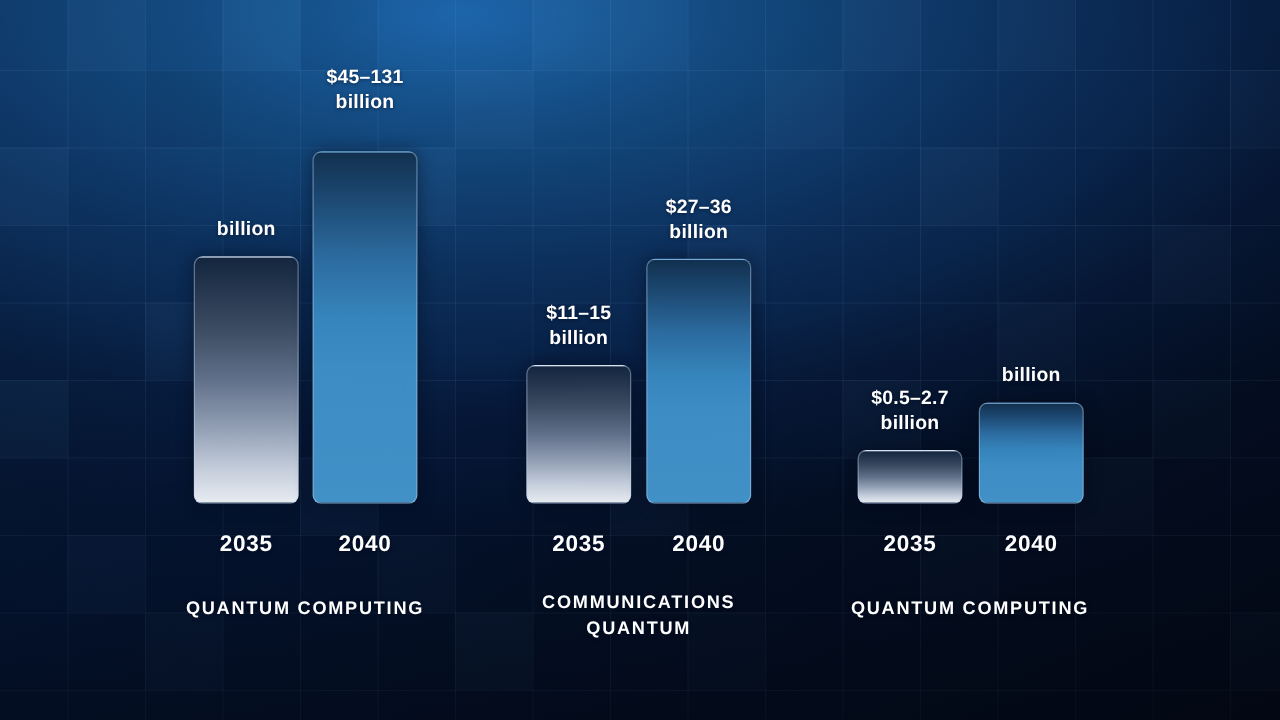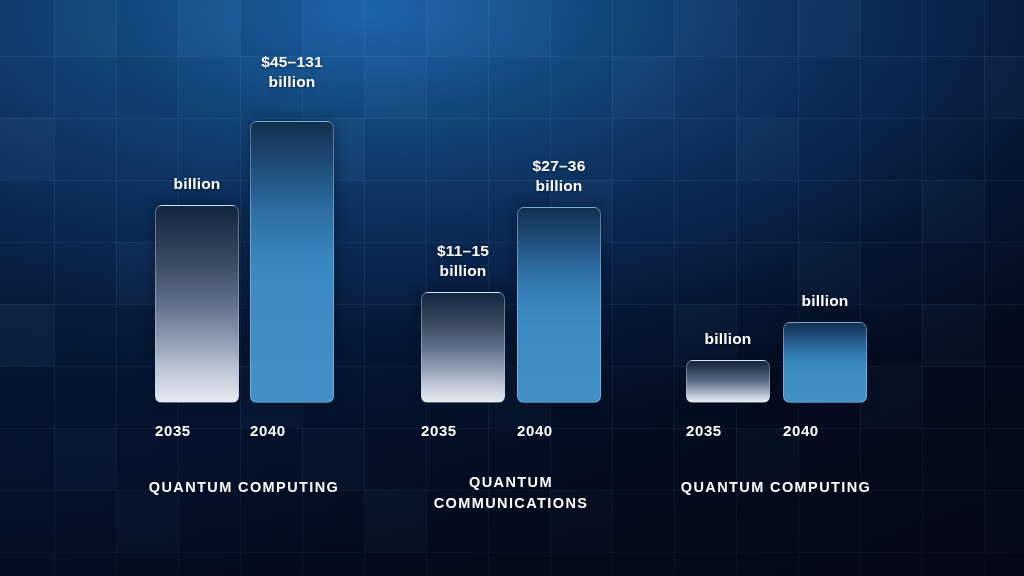--- a/index.html
+++ b/index.html
@@ -74,24 +74,25 @@
     color:#ffffff;
     font-size:15.5px;
     font-weight:700;
     line-height:1.28;
     letter-spacing:0.2px;
     text-shadow:0 1px 3px rgba(0,10,30,0.55);
   }
 
   .year {
     position:absolute;
-    bottom:137px;
+    bottom:130px;
     width:84px;
+    text-align:center;
     color:#ffffff;
-    font-size:15px;
+    font-size:18px;
     font-weight:700;
     letter-spacing:0.6px;
     text-shadow:0 1px 3px rgba(0,10,30,0.5);
   }
 
   .cat {
     position:absolute;
     bottom:78px;
     width:300px;
     text-align:center;
@@ -180,28 +181,29 @@
       <div class="year" style="left:421px;">2035</div>
 
       <div class="bar y2040" style="left:517px; height:196px;"></div>
       <div class="bar-label" style="left:484px; bottom:380px;">
         <div>$27–36</div>
         <div>billion</div>
       </div>
       <div class="year" style="left:517px;">2040</div>
 
       <div class="cat two-line" style="left:361px;">
+        <div>COMMUNICATIONS</div>
         <div>QUANTUM</div>
-        <div>COMMUNICATIONS</div>
       </div>
     </div>
 
     <div class="group">
       <div class="bar y2035" style="left:686px; height:43px;"></div>
       <div class="bar-label" style="left:653px; bottom:227px;">
+        <div>$0.5–2.7</div>
         <div>billion</div>
       </div>
       <div class="year" style="left:686px;">2035</div>
 
       <div class="bar y2040" style="left:783px; height:81px;"></div>
       <div class="bar-label" style="left:750px; bottom:265px;">
         <div>billion</div>
       </div>
       <div class="year" style="left:783px;">2040</div>
 

